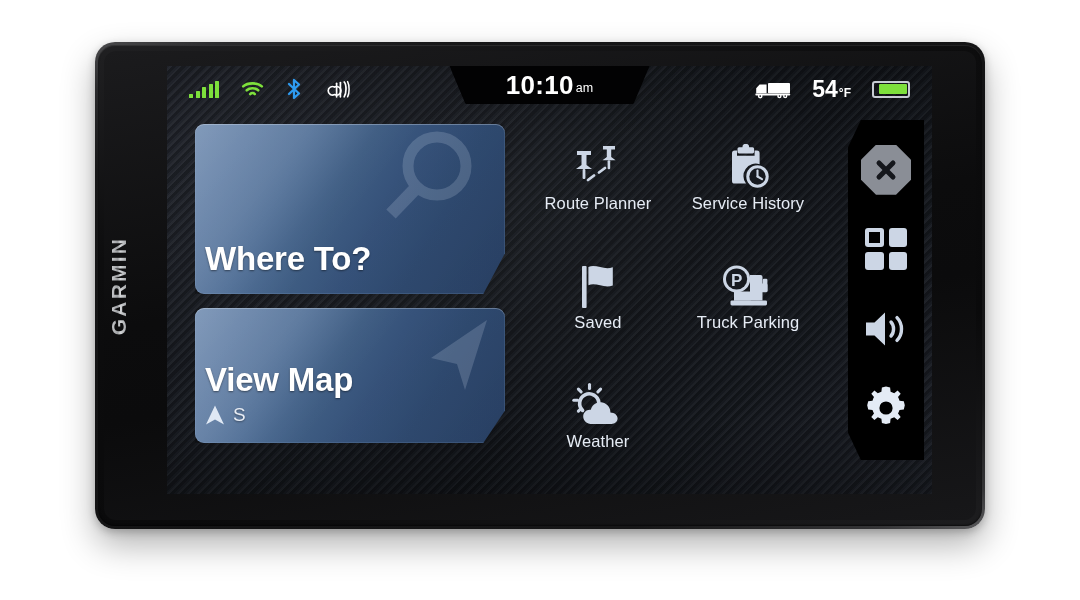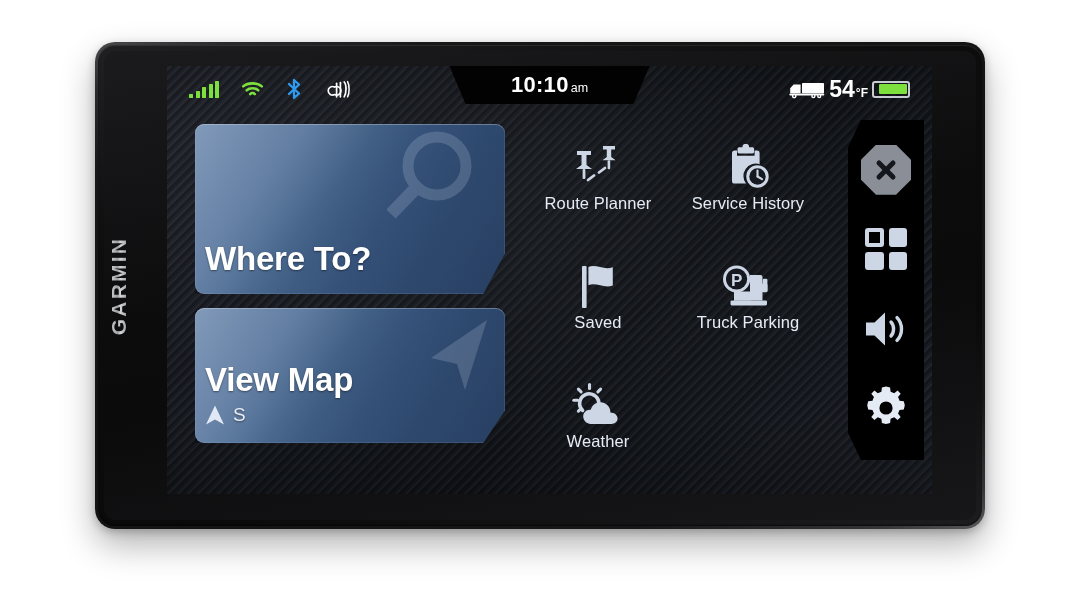--- a/index.html
+++ b/index.html
@@ -111,21 +111,21 @@
   .status-left {
     display: flex;
     align-items: center;
     gap: 22px;
     padding-left: 22px;
     height: 46px;
   }
   .status-right {
     display: flex;
     align-items: center;
-    gap: 4px;
+    gap: 21px;
     margin-left: auto;
     padding-right: 22px;
     height: 46px;
   }
 
   
   #clock-pill {
     position: absolute;
     left: 50%;
     top: 0;
@@ -138,21 +138,21 @@
     justify-content: center;
     clip-path: polygon(13% 0, 87% 0, 100% 0, 92% 100%, 8% 100%, 0 0);
     box-shadow: 0 1px 0 rgba(90,110,140,0.35);
   }
   #clock-pill::after{
     content:"";
     position:absolute; left:0; right:0; bottom:-2px; height:2px;
     background: linear-gradient(to right, rgba(0,0,0,0), rgba(120,145,180,.55), rgba(0,0,0,0));
   }
   #clock-time {
-    font-size: 22px;
+    font-size: 26px;
     font-weight: 700;
     color: #ffffff;
     letter-spacing: 0.3px;
   }
   #clock-ampm {
     font-size: 12.5px;
     font-weight: 400;
     color: #ffffff;
     margin-left: 2px;
     margin-top: 6px;

